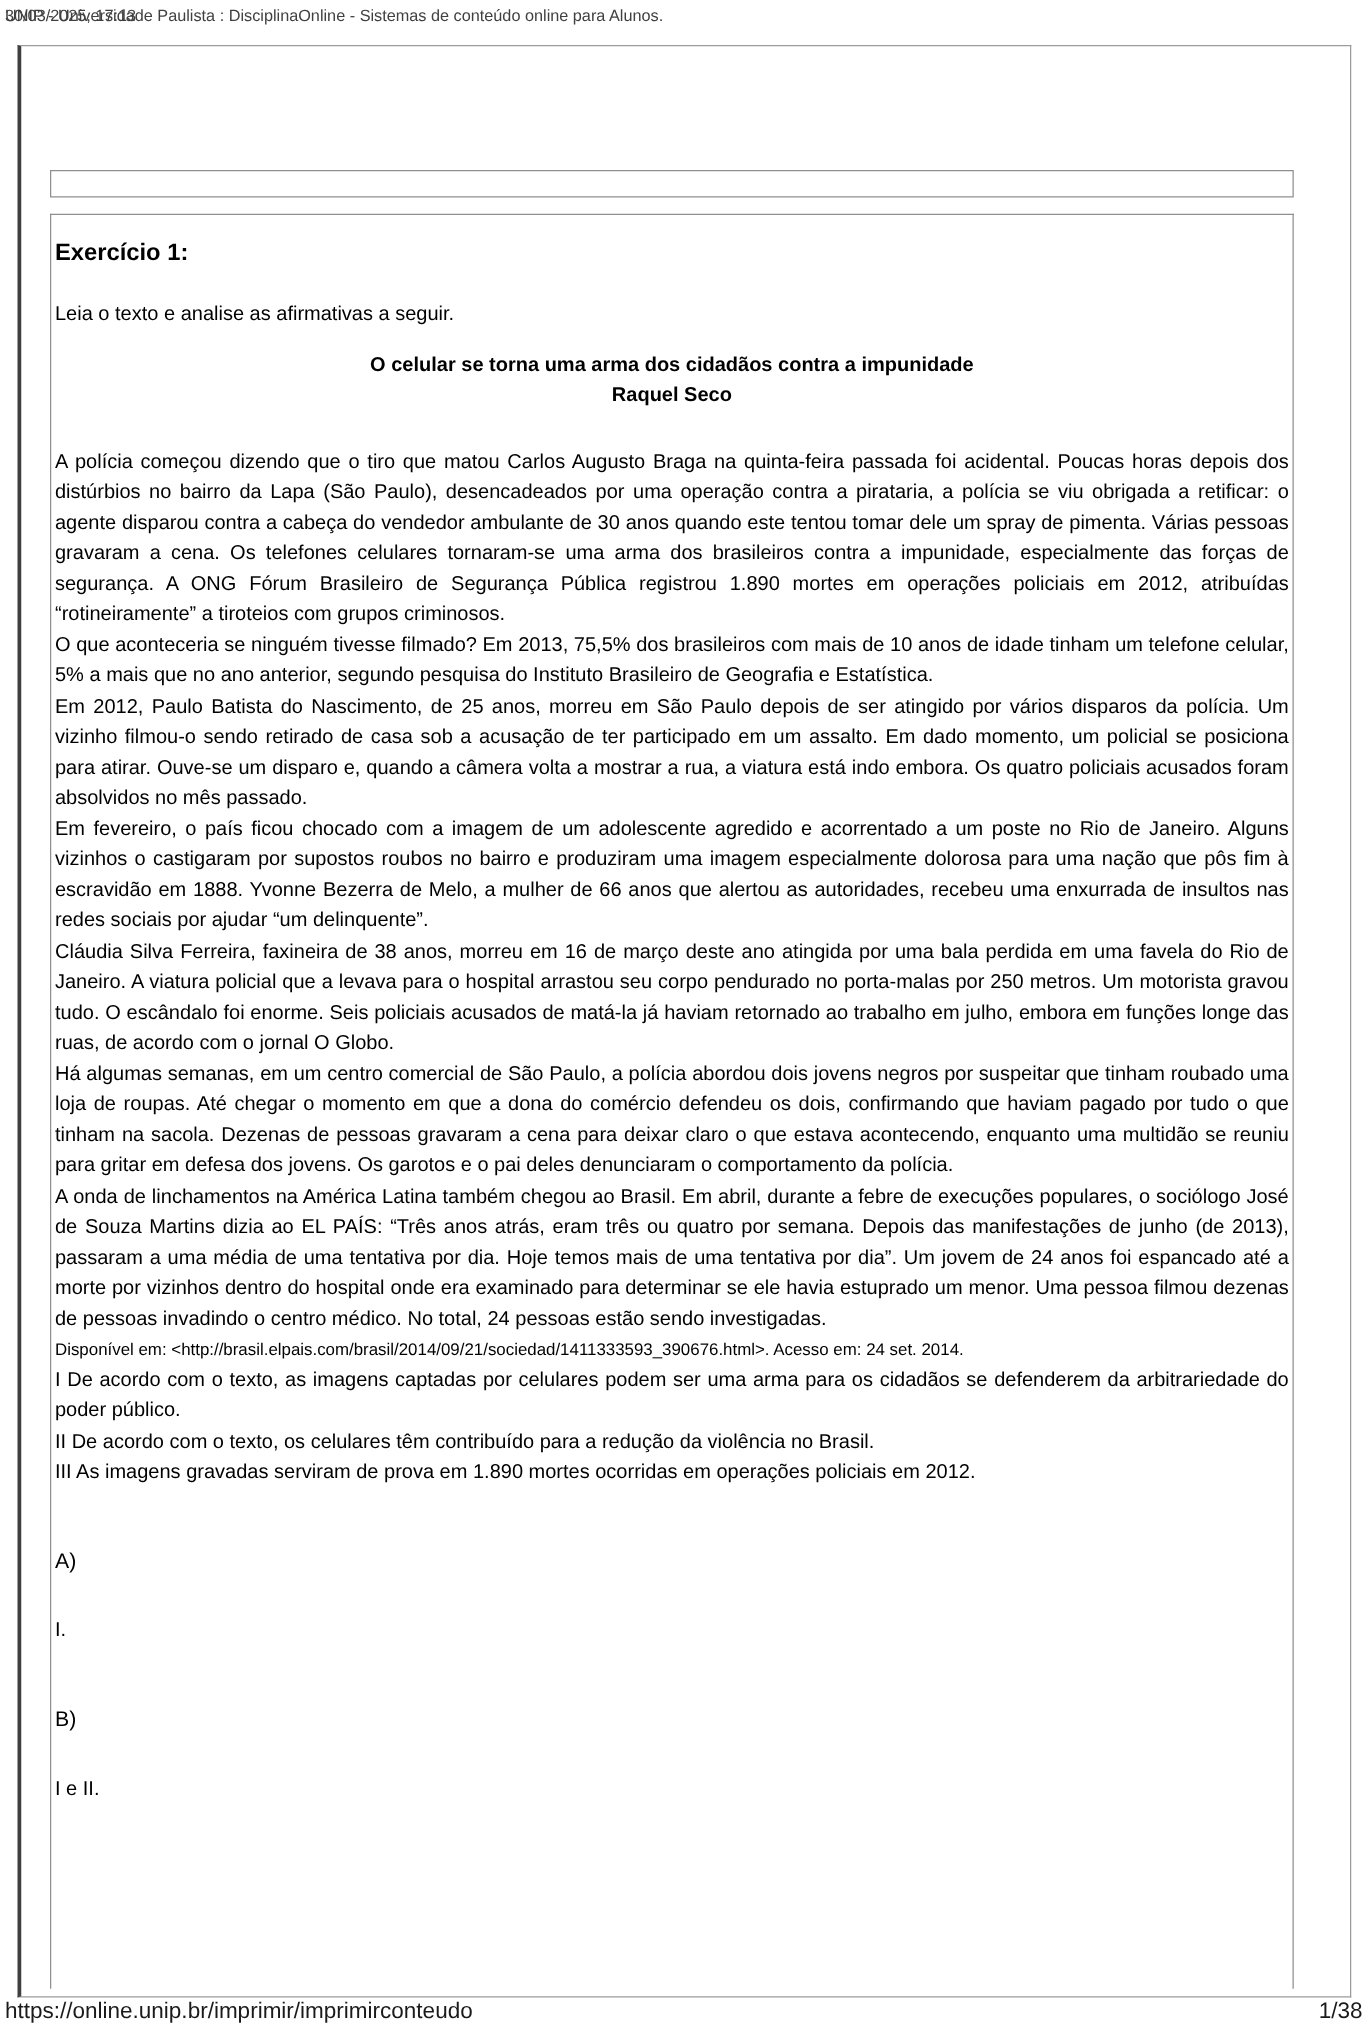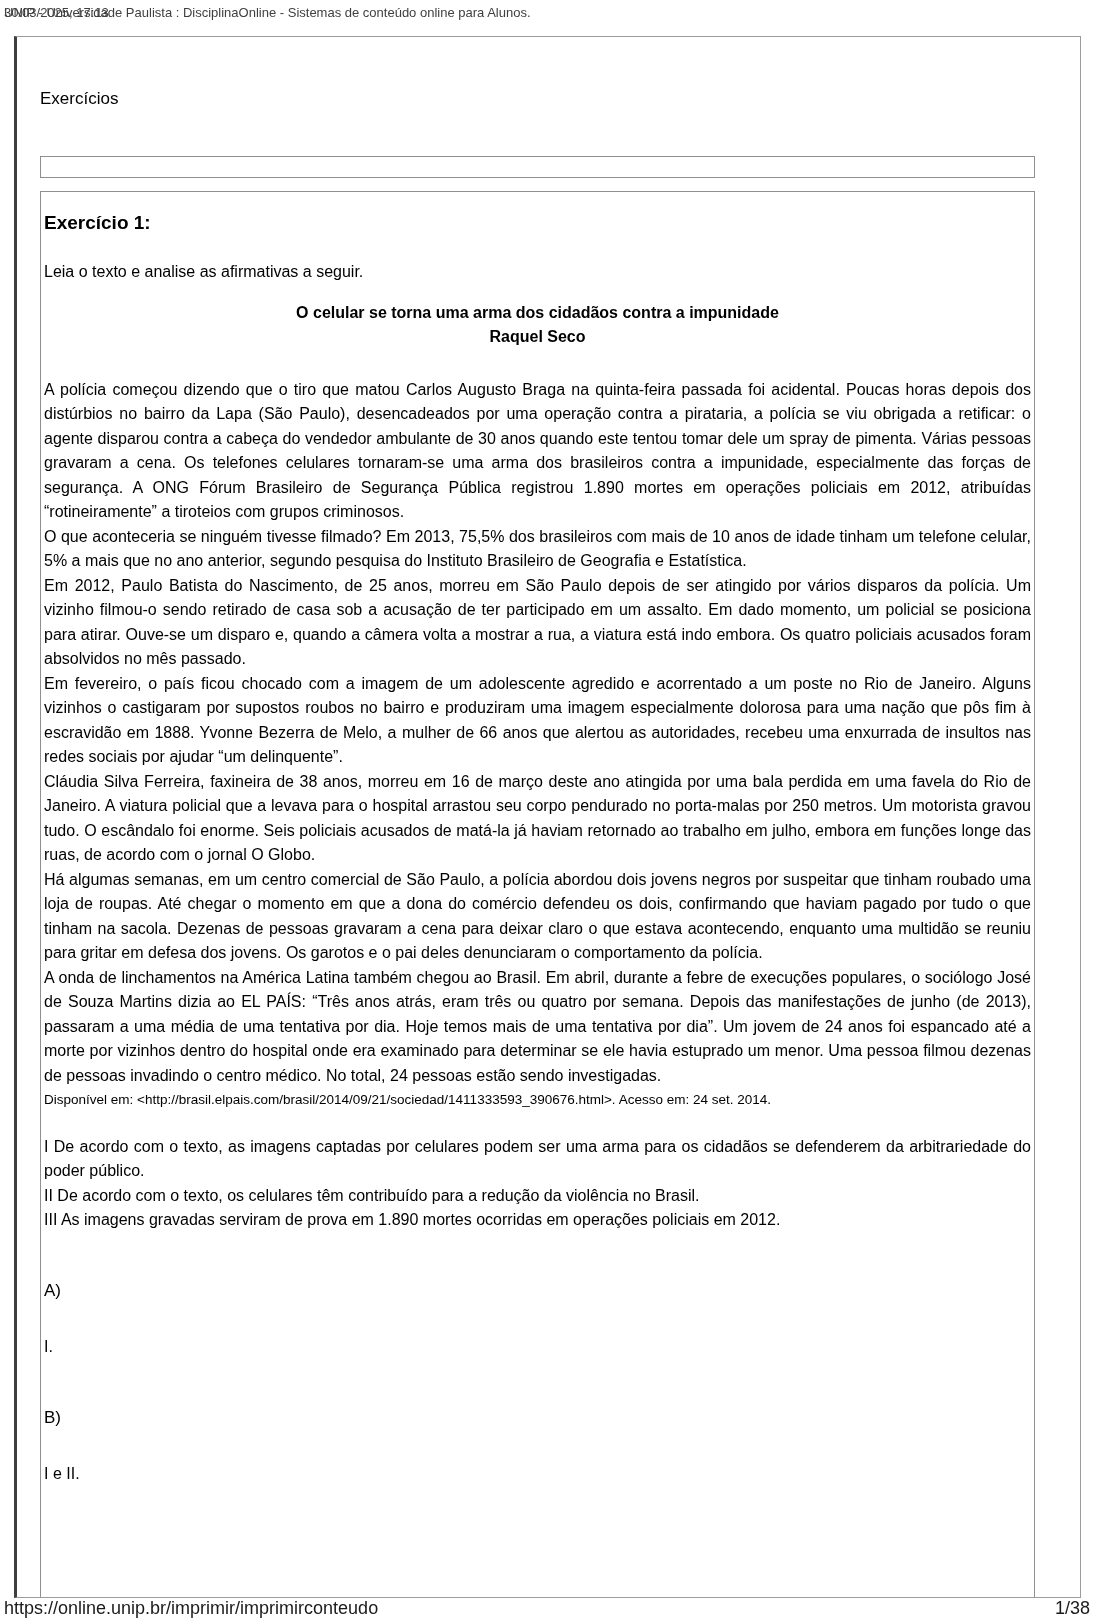--- a/index.html
+++ b/index.html
@@ -87,39 +87,38 @@
     margin: 0;
     text-align: justify;
   }
 
   .source-line {
     margin: 0;
     font-size: 13.5px;
     text-align: left;
   }
 
-  .statements { margin-top: 22px; }
+  .statements { }
   .statements p { margin: 0; text-align: justify; }
 
   .question-stem { margin: 22px 0 0 0; }
 
   .opt-letter { margin: 46px 0 0 0; font-size: 17px; }
   .opt-text   { margin: 32px 0 0 0; font-size: 16px; }
 </style>
 </head>
 <body>
 
 <div class="print-header">
   <span class="dt">30/03/2025, 17:13</span>
   <span class="ttl">UNIP - Universidade Paulista : DisciplinaOnline - Sistemas de conteúdo online para Alunos.</span>
 </div>
 
 <div class="content-frame">
 
-  <div class="section-title">Exercícios</div>
 
   <div class="empty-bar"></div>
 
   <div class="exercise-box">
 
     <h2>Exercício 1:</h2>
 
     <p class="intro">Leia o texto e analise as afirmativas a seguir.</p>
 
     <p class="center-bold">O celular se torna uma arma dos cidadãos contra a impunidade</p>

